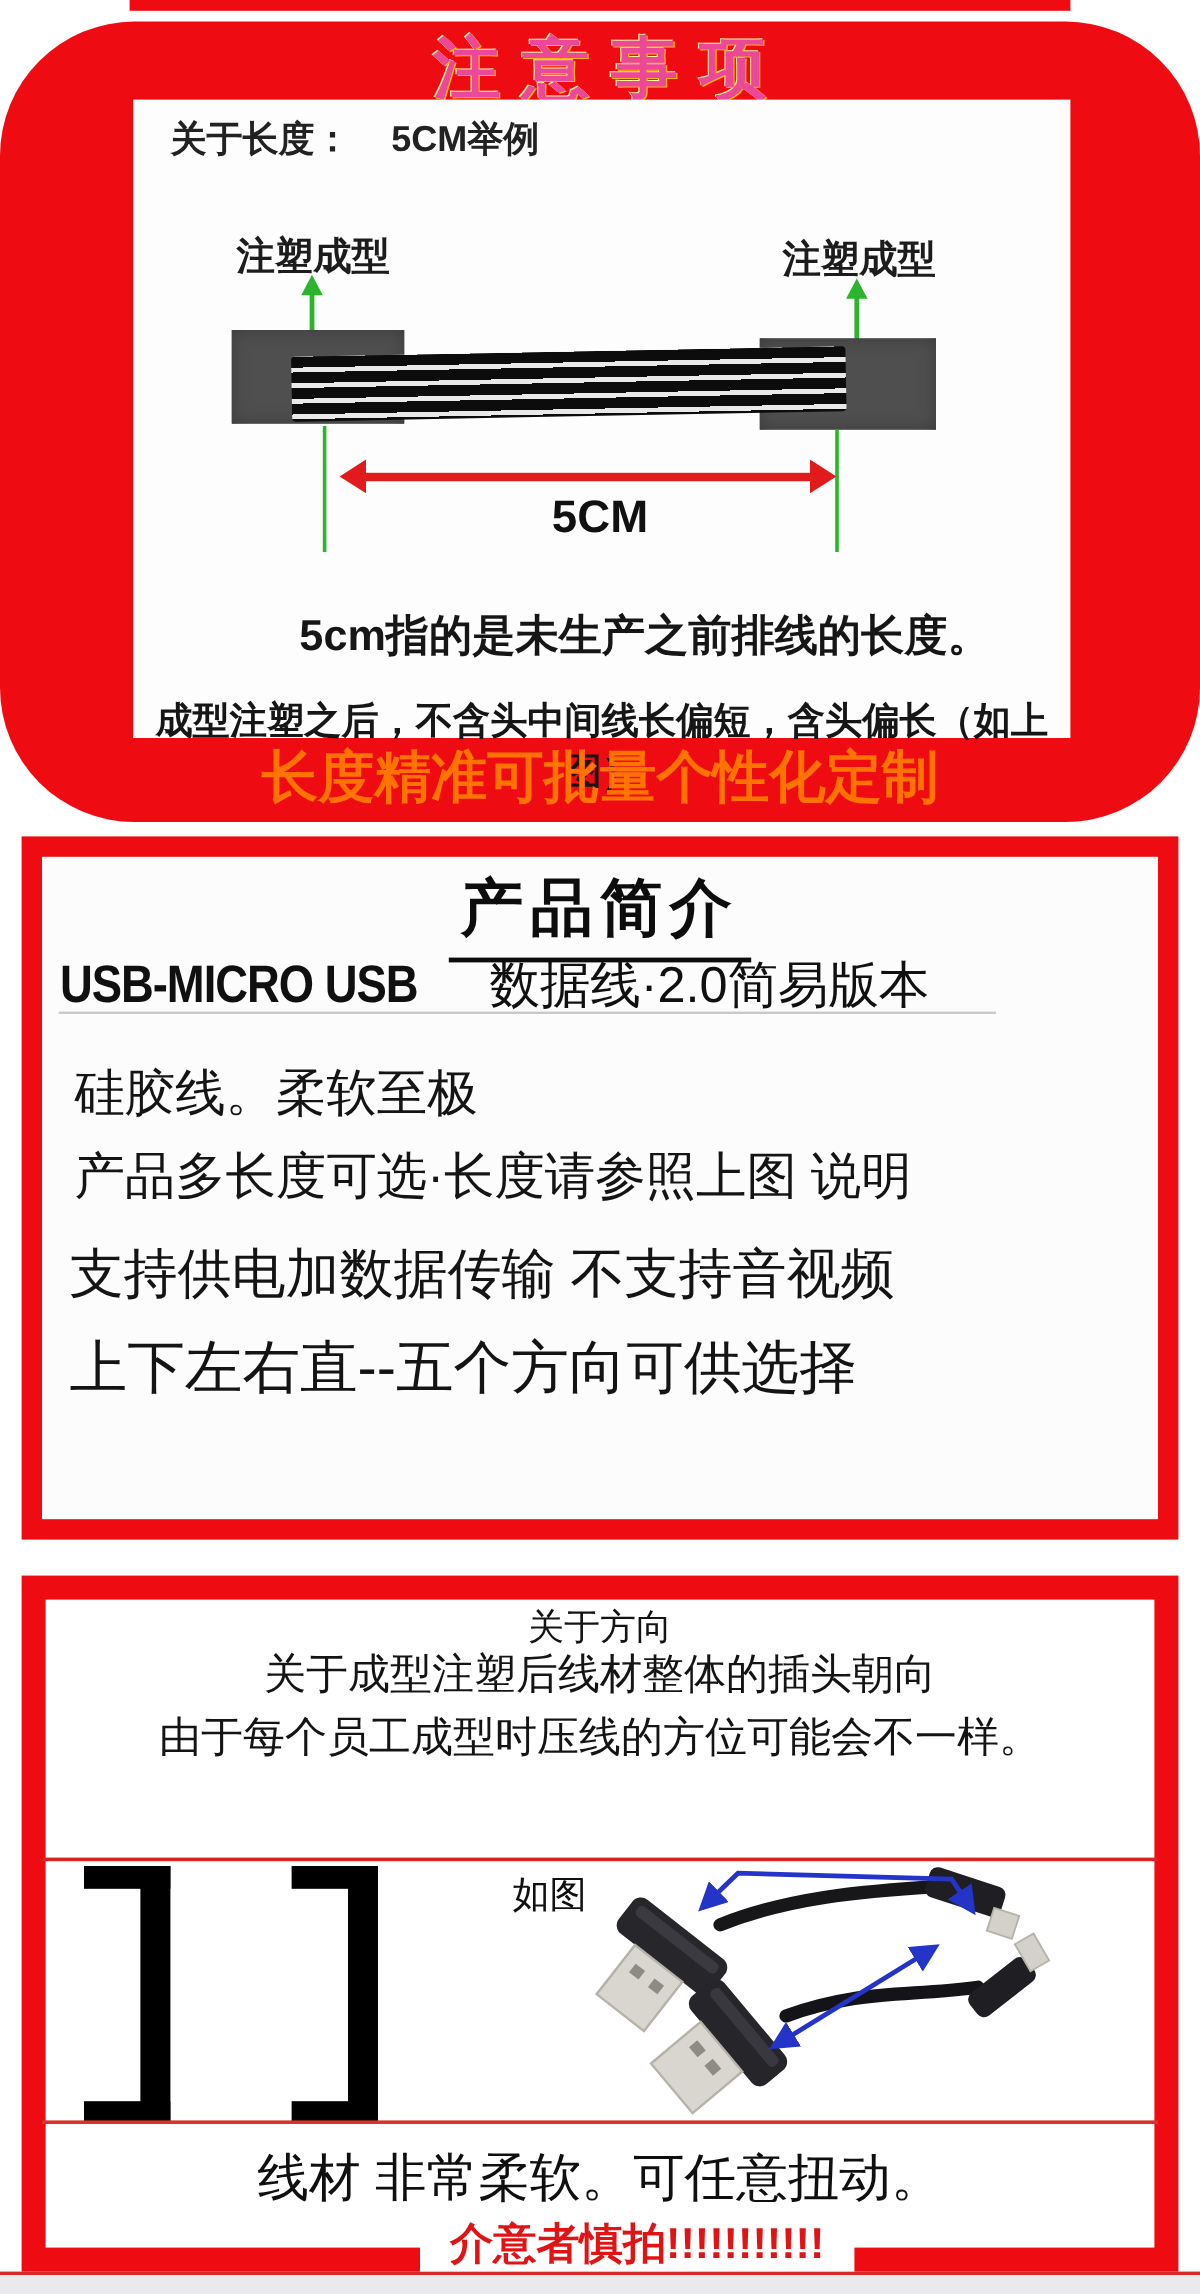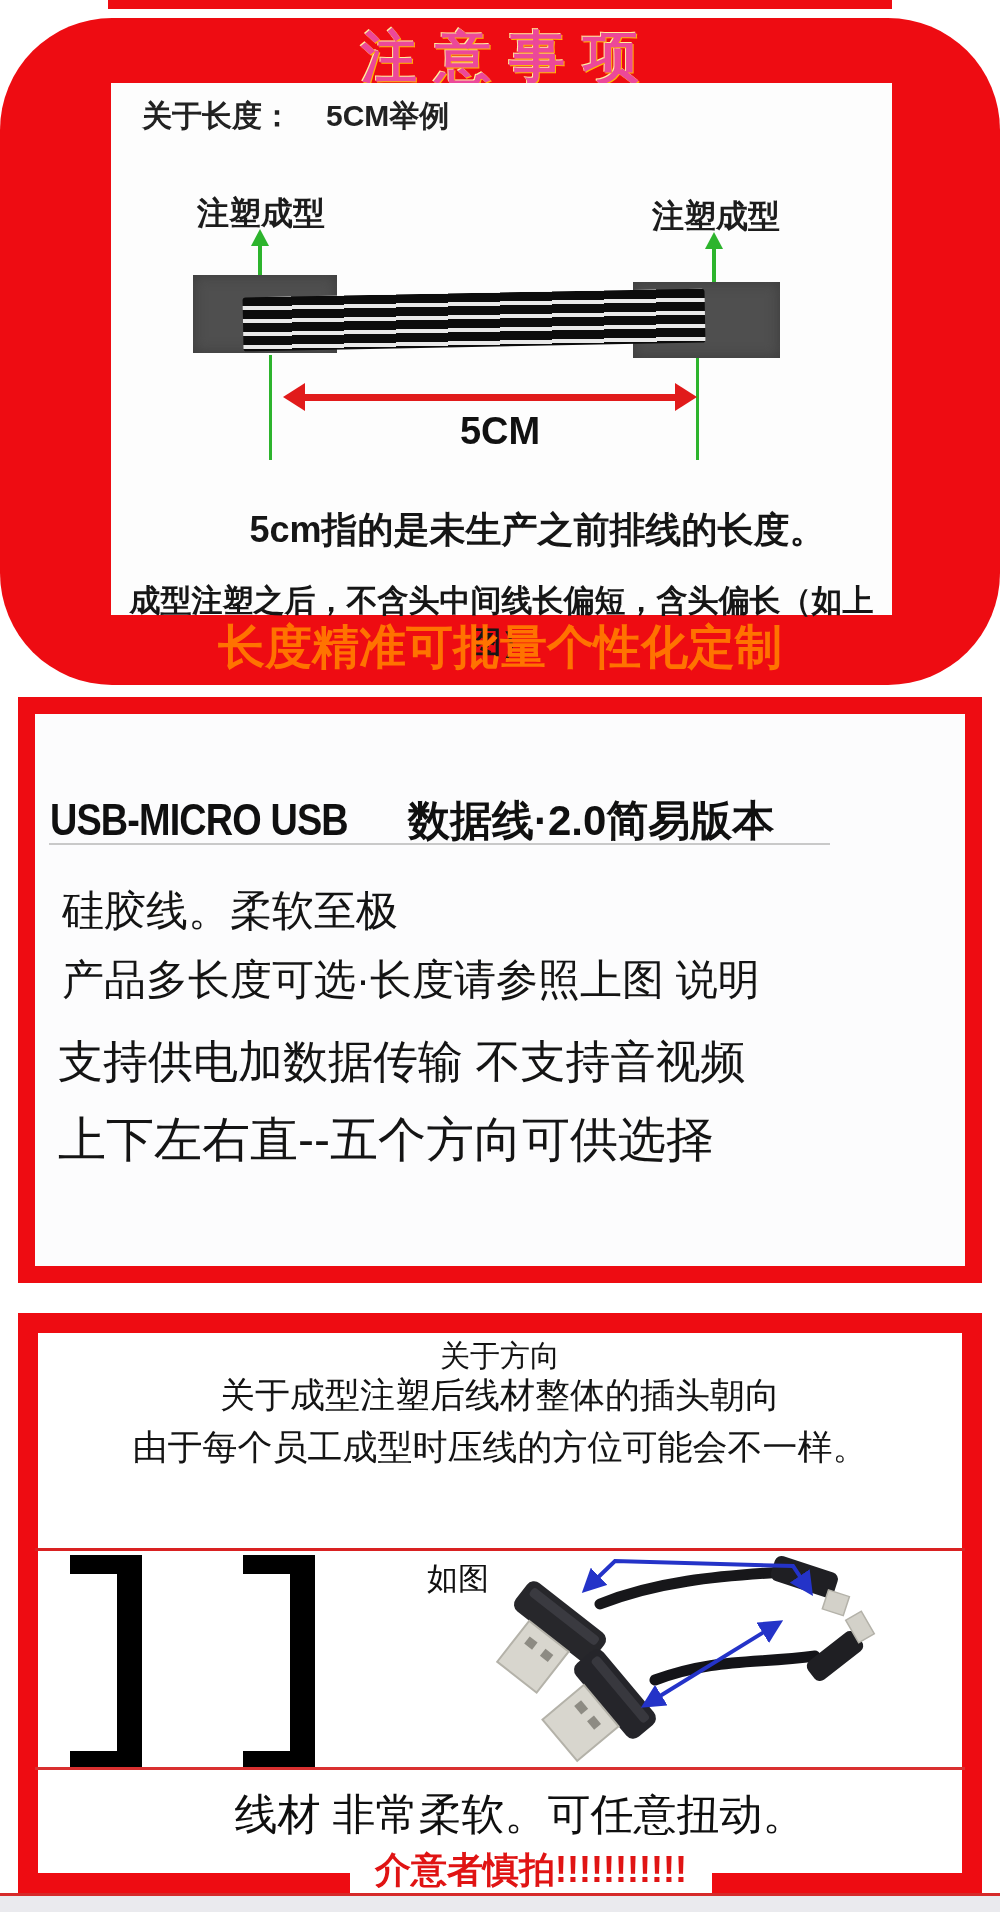--- a/index.html
+++ b/index.html
@@ -49,21 +49,21 @@
   #s1-footer{left:0;top:616px;width:1000px;text-align:center;font-size:47px;font-weight:700;color:#ff7300;}
 
   
   #s2-box{left:18px;top:697px;width:964px;height:586px;box-sizing:border-box;
           border:17px solid #ee0c12;background:#fcfcfd;}
   #s2-title-wrap{left:18px;top:722px;width:964px;text-align:center;}
   #s2-title{display:inline-block;font-size:52px;font-weight:700;color:#0d0d0d;
             border-bottom:4px solid #0d0d0d;padding:0 10px 6px 10px;letter-spacing:6px;}
   #s2-line1{left:50px;top:793px;width:900px;font-size:42px;font-weight:400;color:#101010;white-space:nowrap;}
   #s2-line1 .usb{display:inline-block;font-weight:700;font-size:44px;transform:scaleX(.86);transform-origin:left bottom;letter-spacing:-1px;}
-  #s2-line1 .cn{font-weight:700;}
+  #s2-line1 .cn{font-weight:400;}
   #s2-line1-rule{left:49px;top:843px;width:781px;height:2px;background:#c9c9c9;}
   .s2-line{color:#141414;font-weight:400;white-space:nowrap;}
   #s2-line2{left:62px;top:883px;font-size:42px;}
   #s2-line3{left:62px;top:952px;font-size:42px;}
   #s2-line4{left:58px;top:1032px;font-size:45px;}
   #s2-line5{left:58px;top:1108px;font-size:48px;}
 
   
   #s3-box{left:18px;top:1313px;width:964px;height:580px;box-sizing:border-box;
           border:20px solid #ee0c12;background:#ffffff;}
@@ -73,21 +73,21 @@
   #s3-line2{top:1424px;font-size:35px;}
   #s3-line3{top:1487px;font-size:30px;}
   #s3-sep1{left:35px;top:1548px;width:930px;height:3px;background:#d92222;}
   .bracket{height:215px;box-sizing:border-box;
       border-top:19px solid #000;border-bottom:19px solid #000;border-right:25px solid #000;}
   #bracket-1{left:70px;top:1555px;width:72px;}
   #bracket-2{left:243px;top:1555px;width:72px;}
   #figure-label{left:427px;top:1558px;font-size:31px;font-weight:500;color:#101010;z-index:4;}
   #photo{left:315px;top:1552px;z-index:3;}
   #s3-sep2{left:35px;top:1767px;width:930px;height:3px;background:#d93030;z-index:1;}
-  #s3-footer1{top:1786px;font-size:43px;font-weight:500;color:#0f0f0f;z-index:5;margin-left:20px;}
+  #s3-footer1{top:1786px;font-size:43px;font-weight:500;color:#0f0f0f;z-index:5;}
   #s3-white-patch{left:350px;top:1840px;width:362px;height:53px;background:#ffffff;z-index:6;}
   #s3-footer2{left:350px;top:1846px;width:362px;text-align:center;font-size:36px;font-weight:700;
               color:#e01414;z-index:7;white-space:nowrap;}
 
   
   #bottom-line{left:0;top:1893px;width:1000px;height:3px;background:#d62a2a;}
   #bottom-strip{left:0;top:1896px;width:1000px;height:16px;background:#eaeaee;}
 </style>
 </head>
 <body>
@@ -126,20 +126,23 @@
     <div class="shaft"></div>
     <div class="head-r"></div>
   </div>
   <div class="abs" id="dim-label">5CM</div>
 
   <div class="abs" id="s1-note1">5cm指的是未生产之前排线的长度。</div>
   <div class="abs" id="s1-note2">成型注塑之后，不含头中间线长偏短，含头偏长（如上图）</div>
   <div class="abs" id="s1-footer">长度精准可批量个性化定制</div>
 
   <div class="abs" id="s2-box"></div>
+  <div class="abs" id="s2-title-wrap">
+    <span id="s2-title">产品简介</span>
+  </div>
   <div class="abs" id="s2-line1">
     <span class="usb">USB-MICRO USB </span>
     <span class="cn">数据线·2.0简易版本</span>
   </div>
   <div class="abs" id="s2-line1-rule"></div>
   <div class="abs s2-line" id="s2-line2">硅胶线。柔软至极</div>
   <div class="abs s2-line" id="s2-line3">产品多长度可选·长度请参照上图 说明</div>
   <div class="abs s2-line" id="s2-line4">支持供电加数据传输 不支持音视频</div>
   <div class="abs s2-line" id="s2-line5">上下左右直--五个方向可供选择</div>
 

